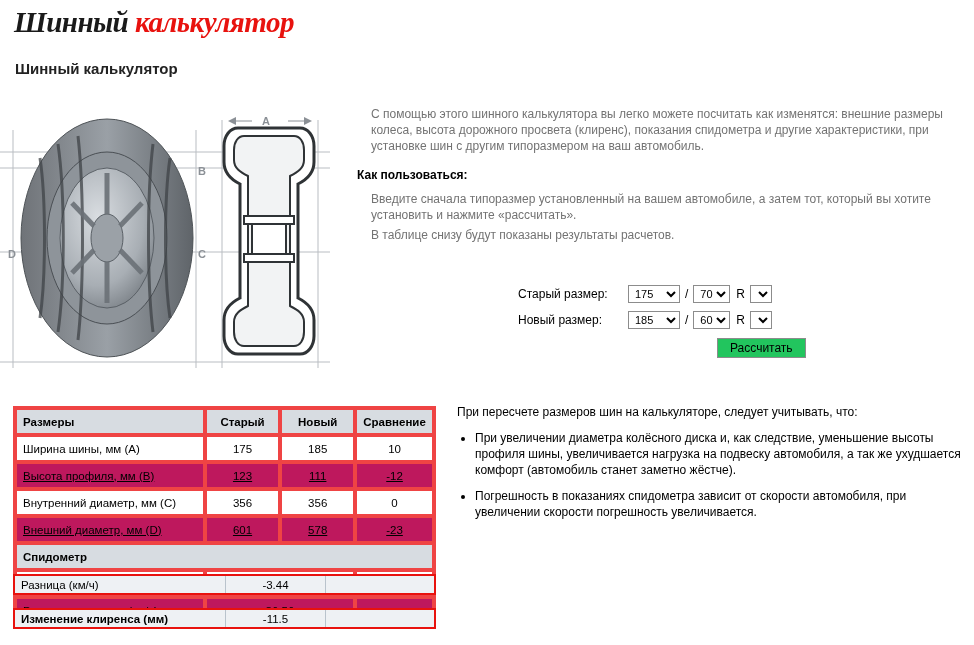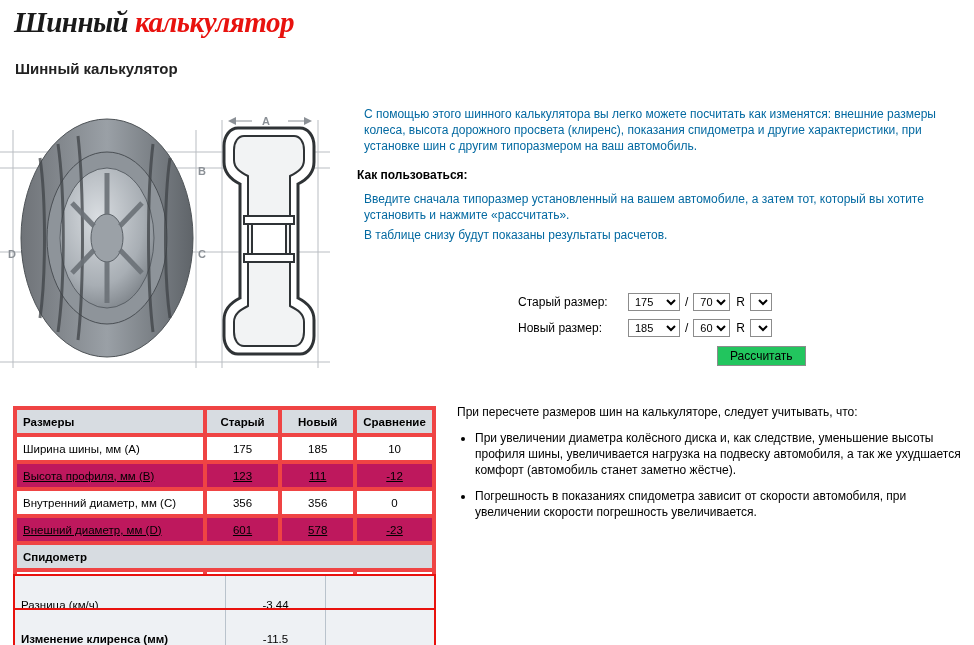--- a/index.html
+++ b/index.html
@@ -57,32 +57,32 @@
     top: 106px;
     width: 608px;
   }
   .info h3 {
     margin: 0 0 9px 0;
     font-size: 12px;
     font-weight: bold;
     color: #000;
   }
   .info p {
-    margin: 0 0 14px 7px;
+    margin: 0 0 14px 14px;
     font-size: 12px;
     line-height: 16px;
-    color: #0369a1;
+    color: #737373;
   }
   .info p.tight { margin-bottom: 4px; }
 
   
   .form {
     position: absolute;
     left: 518px;
-    top: 292px;
+    top: 284px;
   }
   .form-row {
     display: flex;
     align-items: center;
     margin-bottom: 6px;
     height: 20px;
   }
   .form-label {
     width: 110px;
     font-size: 12px;
@@ -158,21 +158,21 @@
   .hl-table {
     position: absolute;
     left: 13px;
     width: 423px;
     border-collapse: collapse;
     font-size: 11.5px;
     border: 2px solid #e8120e;
   }
   .hl-table td {
     border: 1px solid #b9c3cc;
-    padding: 20px 6px;
+    padding: 0 6px;
     height: 17px;
     background: #eef1f4;
   }
   .hl-table td.label { width: 198px; }
   .hl-table td.val { text-align: center; width: 63px; }
   .hl-table td.empty { width: 96px; background: #eef1f4; }
   #diff-table { top: 574px; }
   #clear-table { top: 608px; }
   #clear-table td.label { font-weight: bold; margin-left: 24px; }
 

